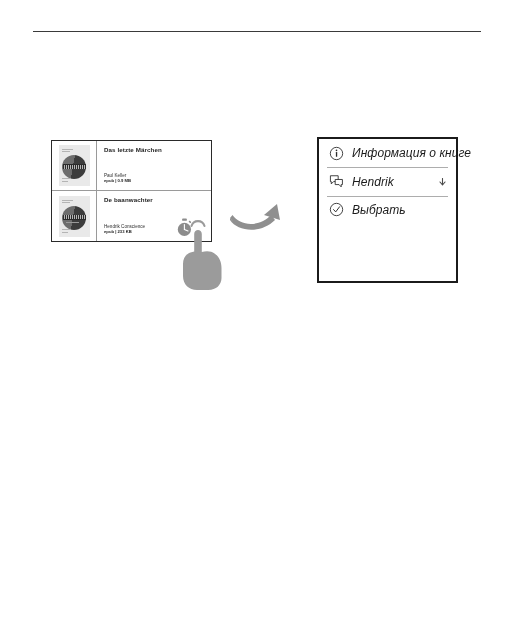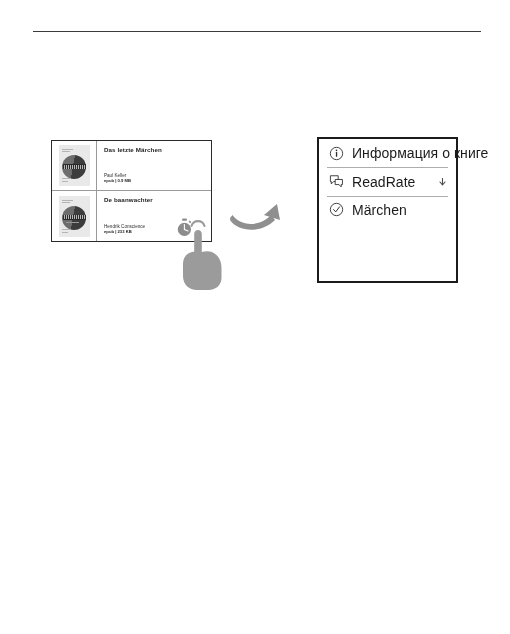--- a/index.html
+++ b/index.html
@@ -198,24 +198,25 @@
   .mi-icon {
     flex: 0 0 17px;
     width: 17px;
     height: 17px;
     display: flex;
     align-items: center;
     justify-content: center;
     margin-right: 7px;
   }
   .mi-label {
-    font-size: 14px;
+    font-size: 12px;
     color: #1b1b1b;
     white-space: nowrap;
     letter-spacing: .05px;
+    font-style: italic;
   }
   .mi-chevron {
     position: absolute;
     right: 10px;
     top: 50%;
     transform: translateY(-50%);
     width: 7px;
     height: 8px;
   }
 </style>
@@ -308,31 +309,31 @@
     <span class="mi-label">Информация о книге</span>
   </div>
 
   <div class="menu-item">
     <span class="mi-icon">
       <svg viewBox="0 0 17 17" width="15" height="15">
         <path d="M1.6 2.0 H10.4 V8.6 H5.2 L2.6 11.2 V8.6 H1.6 Z" fill="none" stroke="#2b2b2b" stroke-width="1" stroke-linejoin="round"></path>
         <path d="M7.0 6.2 H15.2 V12.0 H13.8 V14.6 L11.4 12.0 H7.0 Z" fill="#ffffff" stroke="#2b2b2b" stroke-width="1" stroke-linejoin="round"></path>
       </svg>
     </span>
-    <span class="mi-label">ReadRate</span>
+    <span class="mi-label">Hendrik</span>
     <svg class="mi-chevron" viewBox="0 0 7 8">
       <path d="M3.5 0.5 L3.5 6.3 M1.0 4.0 L3.5 7.0 L6.0 4.0" fill="none" stroke="#4a4a4a" stroke-width="1.1" stroke-linecap="round" stroke-linejoin="round"></path>
     </svg>
   </div>
 
 
 
   <div class="menu-item">
     <span class="mi-icon">
       <svg viewBox="0 0 17 17" width="15" height="15">
         <circle cx="8.5" cy="8.5" r="7" fill="none" stroke="#2b2b2b" stroke-width="1"></circle>
         <path d="M5.2 8.6 L7.6 11.2 L12.0 5.4" fill="none" stroke="#2b2b2b" stroke-width="1.1" stroke-linecap="round" stroke-linejoin="round"></path>
       </svg>
     </span>
-    <span class="mi-label">Märchen</span>
+    <span class="mi-label">Выбрать</span>
   </div>
 
 </div>
 
 </body></html>

